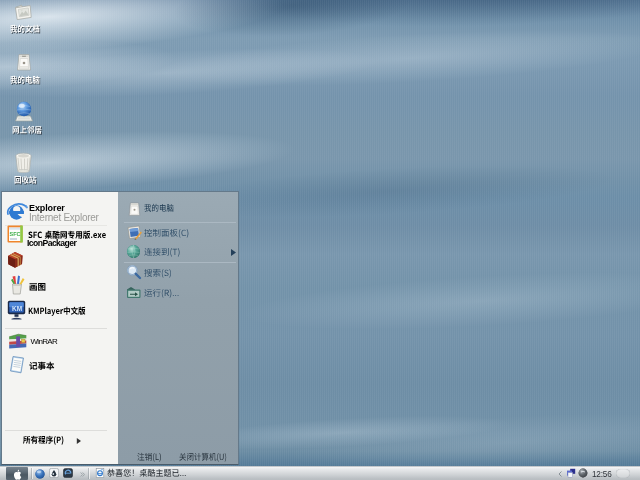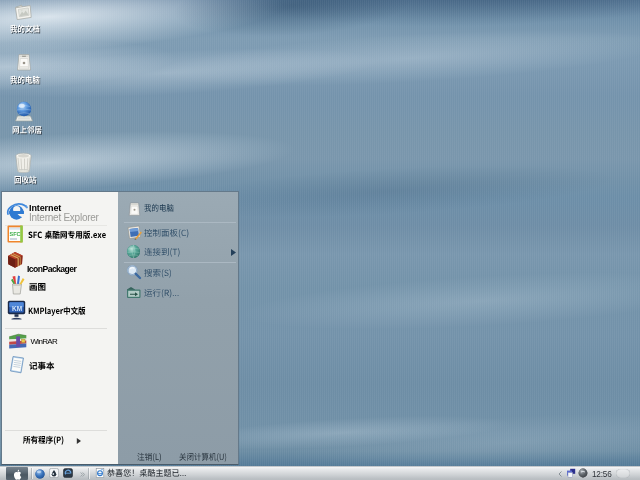--- a/index.html
+++ b/index.html
@@ -92,21 +92,21 @@
 
   <svg style="position:absolute;left:4px;top:9px" width="22" height="21" viewBox="0 0 22 21">
 <circle cx="10.5" cy="11.5" r="7.2" fill="#2e7ad2"></circle>
 <circle cx="10.7" cy="8.6" r="3.6" fill="#f4f4f2"></circle>
 <rect x="3.2" y="10" width="14.6" height="3" fill="#2e7ad2"></rect>
 <path d="M11.5 13.1 L18.2 13.1 L16.8 16.6 Q13.8 15.9 11.5 13.1 Z" fill="#f4f4f2"></path>
 <path d="M17.6 9.9 L13.9 9.9 A 3.8 3.8 0 0 0 17.45 12.5 Z" fill="#2e7ad2"></path>
 <path d="M2.2 13.8 Q0.4 9 5.4 5.4 Q10.8 1.6 16.2 3.4 Q20.6 5.2 20.9 7.2" stroke="#3f88dc" stroke-width="1.7" fill="none"></path>
 <path d="M20.9 7.2 Q21.1 5.8 19.8 4.6" stroke="#5f9fe6" stroke-width="1.5" fill="none"></path>
 </svg>
-  <div style="position:absolute;left:27px;top:10.5px;font-size:9px;font-weight:bold;color:#000;letter-spacing:-.1px">Internet</div>
+  <div style="position:absolute;left:27px;top:10.5px;font-size:9px;font-weight:bold;color:#000;letter-spacing:-.1px">Explorer</div>
   <div style="position:absolute;left:27px;top:19.5px;font-size:10px;color:#9b9b98;letter-spacing:-.25px">Internet Explorer</div>
   <div class="sepL" style="top:33px;background:#e7e7e4"></div>
   <svg style="position:absolute;left:5px;top:33px" width="18" height="18" viewBox="0 0 18 18">
 <rect x="0.5" y="0.5" width="15" height="17" fill="#f0852c" rx="1"></rect>
 <rect x="2" y="2.5" width="12" height="13.5" fill="#fdfdfb"></rect>
 <rect x="2" y="2.5" width="12" height="2.2" fill="#d9e4ee"></rect>
 <rect x="13.2" y="0.5" width="2.6" height="17" fill="#8fc944"></rect>
 <text x="2.6" y="10.5" font-size="5.5" font-weight="bold" fill="#3fae49" font-family="Liberation Sans">SFC</text>
 <rect x="3" y="13" width="7" height="2" fill="#cdd6de"></rect>
 </svg>
@@ -114,21 +114,21 @@
         <path d="M2.7 0.1C4.1 0.1 5.0 -0.8 5.0 -1.8C5.0 -2.7 4.5 -3.2 3.7 -3.5L2.9 -3.8C2.3 -4.1 1.9 -4.2 1.9 -4.7C1.9 -5.1 2.2 -5.3 2.8 -5.3C3.3 -5.3 3.7 -5.1 4.1 -4.8L4.8 -5.6C4.3 -6.1 3.5 -6.4 2.8 -6.4C1.5 -6.4 0.6 -5.6 0.6 -4.6C0.6 -3.7 1.3 -3.2 1.9 -2.9L2.7 -2.5C3.3 -2.3 3.7 -2.2 3.7 -1.7C3.7 -1.2 3.3 -1.0 2.7 -1.0C2.1 -1.0 1.5 -1.2 1.1 -1.7L0.4 -0.8C1.0 -0.2 1.8 0.1 2.7 0.1Z M6.1 0.0H7.3V-2.6H9.6V-3.6H7.3V-5.2H10.0V-6.3H6.1Z M13.6 0.1C14.4 0.1 15.1 -0.2 15.6 -0.8L15.0 -1.6C14.6 -1.2 14.2 -1.0 13.7 -1.0C12.7 -1.0 12.0 -1.8 12.0 -3.2C12.0 -4.5 12.7 -5.3 13.7 -5.3C14.2 -5.3 14.5 -5.1 14.8 -4.8L15.5 -5.6C15.1 -6.0 14.5 -6.4 13.7 -6.4C12.1 -6.4 10.7 -5.2 10.7 -3.1C10.7 -1.0 12.0 0.1 13.6 0.1Z M20.7 -3.7H24.6V-3.3H20.7ZM20.7 -4.8H24.6V-4.4H20.7ZM19.7 -5.5V-2.6H22.1V-2.2H18.8V-1.3H21.4C20.6 -0.8 19.6 -0.3 18.6 -0.1C18.8 0.1 19.1 0.5 19.3 0.7C20.3 0.4 21.4 -0.3 22.1 -1.0V0.8H23.2V-1.0C23.9 -0.2 25.0 0.3 26.0 0.7C26.2 0.4 26.5 0.0 26.7 -0.2C25.7 -0.4 24.6 -0.8 23.9 -1.3H26.5V-2.2H23.2V-2.6H25.7V-5.5H23.1V-5.9H26.1V-6.7H23.1V-7.2H22.0V-5.5Z M31.5 -7.0C31.4 -6.1 31.2 -5.1 30.9 -4.5C31.1 -4.4 31.5 -4.2 31.7 -4.1C31.9 -4.4 32.0 -4.7 32.1 -5.1H32.8V-4.0H31.1V-3.1H35.2V-4.0H33.7V-5.1H35.0V-6.0H33.7V-7.2H32.8V-6.0H32.3C32.4 -6.2 32.4 -6.5 32.5 -6.8ZM31.3 -2.6V0.7H32.2V0.3H34.0V0.7H34.9V-2.6ZM32.2 -0.6V-1.7H34.0V-0.6ZM27.3 -6.9V-6.1H28.1V-5.3H27.4V0.7H28.2V0.2H30.0V0.7H30.9V-5.3H30.1V-6.1H30.9V-6.9ZM28.2 -1.2H30.0V-0.6H28.2ZM28.2 -1.9V-2.5C28.3 -2.4 28.4 -2.3 28.5 -2.2C28.9 -2.7 29.0 -3.3 29.0 -3.8V-4.5H29.3V-3.1C29.3 -2.6 29.4 -2.5 29.8 -2.5H30.0V-1.9ZM28.9 -5.3V-6.1H29.3V-5.3ZM28.2 -2.7V-4.5H28.5V-3.8C28.5 -3.5 28.4 -3.0 28.2 -2.7ZM29.8 -4.5H30.0V-3.0L30.0 -3.0C29.9 -3.0 29.8 -3.0 29.8 -3.0C29.8 -3.0 29.8 -3.0 29.8 -3.1Z M38.1 -2.9C37.9 -2.1 37.5 -1.5 37.1 -1.0V-4.1C37.4 -3.8 37.8 -3.3 38.1 -2.9ZM36.1 -6.7V0.7H37.1V-0.7C37.3 -0.5 37.6 -0.3 37.7 -0.2C38.1 -0.7 38.5 -1.4 38.8 -2.1C38.9 -1.8 39.1 -1.6 39.2 -1.3L39.9 -2.1C39.7 -2.3 39.4 -2.7 39.1 -3.1C39.3 -3.8 39.4 -4.5 39.5 -5.3L38.6 -5.4C38.6 -4.9 38.5 -4.4 38.4 -3.9C38.1 -4.2 37.8 -4.6 37.6 -4.8L37.1 -4.3V-5.8H42.2V-0.5C42.2 -0.3 42.2 -0.3 42.0 -0.3C41.8 -0.3 41.2 -0.2 40.7 -0.3C40.8 -0.0 41.0 0.5 41.0 0.7C41.9 0.7 42.4 0.7 42.8 0.6C43.1 0.4 43.3 0.1 43.3 -0.5V-6.7ZM39.4 -4.2C39.8 -3.9 40.1 -3.4 40.5 -2.9C40.2 -2.0 39.7 -1.3 39.2 -0.7C39.4 -0.6 39.8 -0.3 40.0 -0.2C40.4 -0.7 40.8 -1.3 41.1 -2.0C41.3 -1.7 41.4 -1.4 41.6 -1.1L42.2 -1.8C42.1 -2.2 41.8 -2.6 41.4 -3.1C41.6 -3.8 41.8 -4.5 41.9 -5.3L41.0 -5.4C40.9 -4.9 40.8 -4.4 40.7 -4.0C40.5 -4.3 40.3 -4.6 40.0 -4.8Z M47.3 -7.3 47.1 -6.4H45.0V-5.5H46.8L46.6 -4.7H44.3V-3.8H46.3C46.2 -3.2 46.0 -2.6 45.8 -2.1L46.6 -2.1H46.9H49.6C49.2 -1.7 48.8 -1.3 48.4 -1.0C47.8 -1.2 47.1 -1.4 46.5 -1.5L46.0 -0.7C47.4 -0.4 49.2 0.3 50.1 0.8L50.7 -0.1C50.4 -0.2 49.9 -0.4 49.5 -0.6C50.2 -1.3 50.9 -2.0 51.5 -2.7L50.7 -3.1L50.6 -3.1H47.2L47.4 -3.8H51.9V-4.7H47.7L47.9 -5.5H51.3V-6.4H48.2L48.3 -7.1Z M53.6 -6.7V-3.6C53.6 -2.4 53.5 -0.9 52.6 0.1C52.8 0.3 53.2 0.6 53.4 0.8C54.0 0.1 54.3 -0.8 54.5 -1.7H56.2V0.7H57.3V-1.7H59.0V-0.5C59.0 -0.3 59.0 -0.2 58.8 -0.2C58.7 -0.2 58.1 -0.2 57.6 -0.3C57.8 0.0 57.9 0.4 58.0 0.7C58.7 0.7 59.3 0.7 59.6 0.5C60.0 0.4 60.1 0.1 60.1 -0.4V-6.7ZM54.6 -5.7H56.2V-4.7H54.6ZM59.0 -5.7V-4.7H57.3V-5.7ZM54.6 -3.7H56.2V-2.7H54.6C54.6 -3.0 54.6 -3.3 54.6 -3.6ZM59.0 -3.7V-2.7H57.3V-3.7Z M61.7 -7.0V-3.7C61.7 -2.5 61.6 -0.9 61.1 0.2C61.3 0.3 61.7 0.6 61.8 0.8C62.3 0.0 62.5 -1.1 62.6 -2.2H63.3V0.7H64.3V-3.1H62.6L62.6 -3.7V-4.1H64.7V-5.0H64.1V-7.2H63.2V-5.0H62.6V-7.0ZM67.9 -4.0C67.8 -3.3 67.6 -2.6 67.3 -2.1C67.0 -2.7 66.8 -3.3 66.6 -4.0ZM65.0 -6.7V-3.9C65.0 -2.6 64.9 -0.9 64.3 0.3C64.5 0.4 64.9 0.7 65.1 0.9C65.2 0.6 65.3 0.3 65.4 0.1C65.6 0.2 65.8 0.6 66.0 0.8C66.5 0.5 66.9 0.1 67.3 -0.3C67.6 0.1 68.0 0.5 68.5 0.8C68.6 0.5 68.9 0.2 69.2 -0.0C68.7 -0.3 68.2 -0.7 67.9 -1.1C68.4 -2.1 68.8 -3.2 69.0 -4.8L68.3 -4.9L68.2 -4.9H65.9V-5.9C67.0 -6.0 68.2 -6.1 69.1 -6.3L68.5 -7.2C67.6 -7.0 66.2 -6.8 65.0 -6.7ZM66.8 -1.2C66.4 -0.7 66.0 -0.4 65.5 -0.1C65.8 -1.2 65.9 -2.4 65.9 -3.5C66.1 -2.7 66.4 -1.9 66.8 -1.2Z M70.8 0.1C71.2 0.1 71.6 -0.2 71.6 -0.7C71.6 -1.2 71.2 -1.5 70.8 -1.5C70.3 -1.5 70.0 -1.2 70.0 -0.7C70.0 -0.2 70.3 0.1 70.8 0.1Z M74.9 0.1C75.5 0.1 76.1 -0.1 76.6 -0.4L76.1 -1.2C75.8 -1.0 75.5 -0.9 75.1 -0.9C74.4 -0.9 73.9 -1.2 73.8 -2.0H76.7C76.7 -2.1 76.7 -2.4 76.7 -2.6C76.7 -3.9 76.1 -4.9 74.8 -4.9C73.6 -4.9 72.5 -3.9 72.5 -2.4C72.5 -0.8 73.6 0.1 74.9 0.1ZM73.7 -2.9C73.8 -3.6 74.3 -3.9 74.8 -3.9C75.4 -3.9 75.7 -3.5 75.7 -2.9Z M77.2 0.0H78.5L79.0 -0.9C79.1 -1.2 79.2 -1.4 79.4 -1.7H79.4C79.6 -1.4 79.7 -1.2 79.9 -0.9L80.4 0.0H81.7L80.3 -2.3L81.7 -4.8H80.4L80.0 -3.9C79.8 -3.6 79.7 -3.4 79.6 -3.1H79.6C79.4 -3.4 79.3 -3.6 79.2 -3.9L78.7 -4.8H77.3L78.7 -2.5Z M84.6 0.1C85.2 0.1 85.8 -0.1 86.3 -0.4L85.9 -1.2C85.5 -1.0 85.2 -0.9 84.8 -0.9C84.1 -0.9 83.6 -1.2 83.5 -2.0H86.4C86.4 -2.1 86.5 -2.4 86.5 -2.6C86.5 -3.9 85.8 -4.9 84.5 -4.9C83.3 -4.9 82.3 -3.9 82.3 -2.4C82.3 -0.8 83.3 0.1 84.6 0.1ZM83.4 -2.9C83.5 -3.6 84.0 -3.9 84.5 -3.9C85.1 -3.9 85.4 -3.5 85.4 -2.9Z" transform="translate(0,7.0)" fill="#000000"></path>
       </svg>
   <svg style="position:absolute;left:3px;top:58px" width="20" height="19" viewBox="0 0 20 19">
 <path d="M3 6 L10 2 L17.5 5.5 L17 14 L10 17.8 L3.3 14.3 Z" fill="#a03020"></path>
 <path d="M3 6 L10 2 L17.5 5.5 L10 9.3 Z" fill="#b8402a"></path>
 <path d="M3 6 L10 9.3 L10 17.8 L3.3 14.3 Z" fill="#6e1f14"></path>
 <path d="M10 9.3 L17.5 5.5 L17 14 L10 17.8 Z" fill="#8a2a1a"></path>
 <path d="M6.2 4.2 L13.8 7.8 L13.8 16 L12.6 16.6 L12.6 8.6 L5.1 5 Z" fill="#d9a95e"></path>
 <path d="M8.3 3.3 L15.6 6.8 L15.6 15 L14.9 15.4 L14.8 7.5 L7.5 3.9 Z" fill="#cf9c4e"></path>
 </svg>
-  <div style="position:absolute;left:25px;top:72px;font-size:8.6px;font-weight:bold;color:#000;letter-spacing:-.55px">IconPackager</div>
+  <div style="position:absolute;left:25px;top:46px;font-size:8.6px;font-weight:bold;color:#000;letter-spacing:-.55px">IconPackager</div>
   <svg style="position:absolute;left:5px;top:83px" width="18" height="20" viewBox="0 0 18 20">
 <path d="M5.5 9 L14.5 9 L13.2 19 L6.3 19 Z" fill="#e9e8e2" stroke="#9d9f9a" stroke-width=".7"></path>
 <path d="M6 10.5 L13.9 10.5" stroke="#c8c8c1" stroke-width=".8"></path>
 <path d="M7.5 9 L5.5 1.5 L8.3 1 L9 8.8" fill="#e23d3d"></path>
 <path d="M10 8.8 L11 .5 L13 1.2 L12 9" fill="#3a6fd0"></path>
 <path d="M12.5 9 L15.8 3 L17.5 4.4 L14.2 9.6" fill="#efc23a"></path>
 <path d="M6.5 9 L4 5 L5.6 3.8 L8 8.6" fill="#47a53f"></path>
 </svg>
   <svg style="position:absolute;left:27px;top:90.8px;overflow:visible" width="17.0" height="10.0" viewBox="0 0 17.0 10.0">
         <path d="M0.5 -6.7V-5.8H8.0V-6.7ZM2.2 -5.1V-1.2H6.3V-5.1ZM3.1 -2.8H3.8V-2.0H3.1ZM4.7 -2.8H5.4V-2.0H4.7ZM3.1 -4.2H3.8V-3.5H3.1ZM4.7 -4.2H5.4V-3.5H4.7ZM0.6 -4.5V0.4H6.8V0.7H7.9V-4.5H6.8V-0.6H1.7V-4.5Z M9.1 -6.9V0.8H10.1V0.5H15.4V0.8H16.4V-6.9ZM10.8 -1.2C11.9 -1.1 13.3 -0.7 14.2 -0.4H10.1V-3.0C10.2 -2.8 10.4 -2.5 10.5 -2.3C10.9 -2.4 11.4 -2.5 11.9 -2.7L11.5 -2.3C12.3 -2.1 13.2 -1.8 13.7 -1.6L14.1 -2.2C13.6 -2.4 12.8 -2.7 12.1 -2.8C12.3 -2.9 12.6 -3.0 12.8 -3.1C13.5 -2.8 14.2 -2.6 14.9 -2.4C15.0 -2.6 15.2 -2.8 15.4 -3.0V-0.4H14.3L14.7 -1.1C13.8 -1.4 12.4 -1.7 11.2 -1.8ZM11.9 -6.0C11.5 -5.4 10.8 -4.8 10.1 -4.4C10.3 -4.2 10.6 -3.9 10.8 -3.8C11.0 -3.9 11.1 -4.0 11.3 -4.1C11.5 -4.0 11.7 -3.8 11.9 -3.7C11.3 -3.4 10.7 -3.2 10.1 -3.1V-6.0ZM12.0 -6.0H15.4V-3.2C14.8 -3.3 14.2 -3.4 13.7 -3.6C14.2 -4.0 14.7 -4.5 15.1 -5.0L14.5 -5.4L14.4 -5.3H12.5C12.6 -5.5 12.7 -5.6 12.8 -5.7ZM12.8 -4.0C12.5 -4.2 12.2 -4.4 12.0 -4.6H13.6C13.4 -4.4 13.1 -4.2 12.8 -4.0Z" transform="translate(0,7.0)" fill="#000000"></path>

